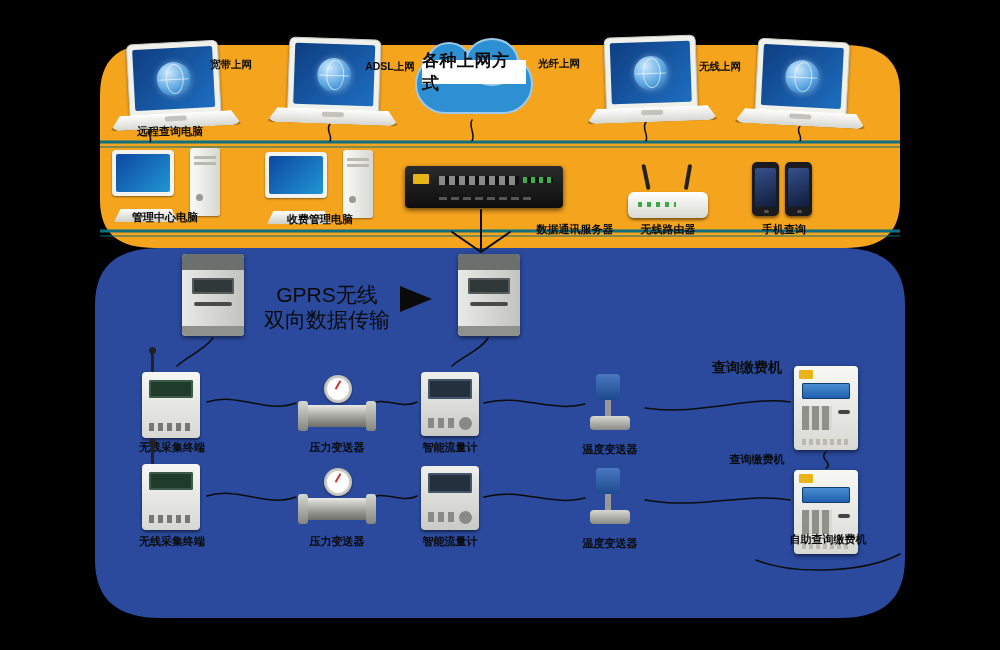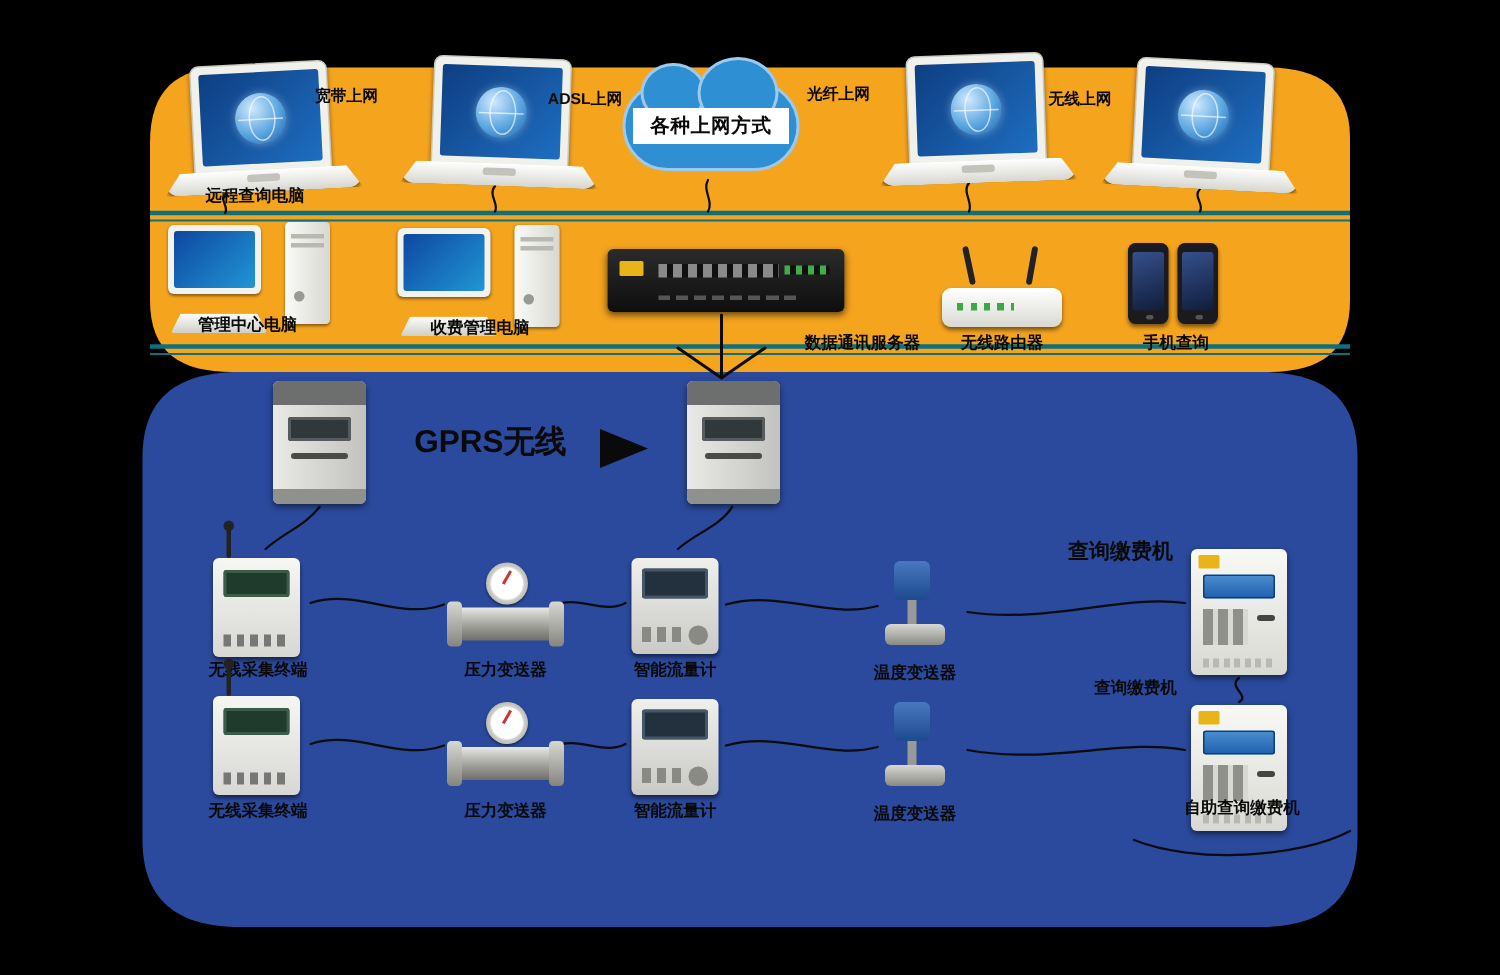--- a/index.html
+++ b/index.html
@@ -5,21 +5,21 @@
   *{margin:0;padding:0;box-sizing:border-box}
   html,body{background:#000}
   .canvas{position:relative;width:1000px;height:650px;background:#000;overflow:hidden;
           font-family:"Liberation Sans","DejaVu Sans",sans-serif}
   .abs{position:absolute}
   svg.bg{position:absolute;inset:0}
 
   
   .lbl{position:absolute;color:#0a0a0a;font-size:11px;font-weight:bold;text-align:center;line-height:1.3}
   .sm{font-size:10.5px}
-  .big-note{position:absolute;color:#0a0a0a;font-size:21px;font-weight:bold;line-height:1.2;text-align:center}
+  .big-note{position:absolute;color:#0a0a0a;font-size:21px;font-weight:normal;line-height:1.2;text-align:center}
   .right-title{font-size:14px}
 
   
   .laptop{width:132px;height:86px}
   .lap-screen{position:absolute;left:20px;right:20px;top:0;bottom:13px;background:#f1f1ec;
     border:1px solid #c9c9c2;border-radius:6px 6px 2px 2px;display:flex;align-items:center;justify-content:center;
     box-shadow:0 1px 3px rgba(0,0,0,.45)}
   .lap-screen::before{content:'';position:absolute;inset:5px;background:linear-gradient(135deg,#0e3e82,#1e6ec0);border-radius:2px}
   .globe{position:relative;display:block;width:34px;height:34px;border-radius:50%;
     background:radial-gradient(circle at 35% 30%,#cfe9ff,#5aa5e0 55%,#1c5ea8);box-shadow:0 0 6px rgba(255,255,255,.35)}
@@ -30,22 +30,22 @@
     border-radius:3px 3px 10px 10px;clip-path:polygon(8% 0,92% 0,100% 100%,0 100%);box-shadow:0 2px 3px rgba(0,0,0,.5)}
   .lap-base::after{content:'';position:absolute;left:42%;top:3px;width:16%;height:5px;background:#c3c3bc;border-radius:2px}
 
   
   .cloud{width:118px;height:80px}
   .cloud-body{position:absolute;inset:14px 0 6px 0;background:#2e8fd2;border:2px solid #9cc9ec;border-radius:40px}
   .cloud-body::before{content:'';position:absolute;left:10px;top:-14px;width:40px;height:36px;background:#2e8fd2;
     border:2px solid #9cc9ec;border-radius:50%}
   .cloud-body::after{content:'';position:absolute;right:12px;top:-18px;width:50px;height:44px;background:#2e8fd2;
     border:2px solid #9cc9ec;border-radius:50%}
-  .cloud-label{position:absolute;left:7px;right:7px;top:32px;height:24px;background:#fff;border-radius:0;
-    color:#0a0a0a;font-size:13px;font-weight:bold;display:flex;align-items:center;justify-content:center;z-index:2;letter-spacing:.5px}
+  .cloud-label{position:absolute;left:7px;right:7px;top:20px;height:24px;background:#fff;border-radius:0;
+    color:#0a0a0a;font-size:17px;font-weight:bold;display:flex;align-items:center;justify-content:center;z-index:2;letter-spacing:.5px}
 
   
   .desktop{width:108px;height:74px}
   .monitor{position:absolute;left:0;top:2px;width:62px;height:46px;background:#f2f2ee;border-radius:4px;padding:4px;
     box-shadow:0 1px 2px rgba(0,0,0,.45)}
   .mon-screen{width:100%;height:100%;background:linear-gradient(135deg,#0d47a1,#2196d3);border-radius:2px}
   .kbd{position:absolute;left:2px;bottom:0;width:64px;height:13px;background:linear-gradient(#fdfdfb,#cfcfc8);
     clip-path:polygon(10% 0,90% 0,100% 100%,0 100%);border-radius:2px}
   .tower{position:absolute;right:0;top:0;width:30px;height:68px;background:linear-gradient(90deg,#fafaf7,#d8d8d2);
     border-radius:3px;box-shadow:0 1px 2px rgba(0,0,0,.45)}
@@ -247,20 +247,21 @@
     <div class="k-slot"></div>
   </div>
   <div class="kiosk abs" style="left:458px;top:254px">
     <div class="k-head"></div>
     <div class="k-display"></div>
     <div class="k-slot"></div>
   </div>
 
   <div class="big-note" style="left:256px;top:282px;width:142px">
     <span>GPRS无线</span><br>
+    <span>双向数据传输</span>
   </div>
   <div class="arrow-right abs" style="left:400px;top:286px"></div>
 
   <div class="terminal abs" style="left:142px;top:372px">
     <div class="t-ant"></div>
     <div class="t-screen"></div>
     <div class="t-ports"></div>
   </div>
   <div class="sensor abs" style="left:300px;top:375px">
     <div class="gauge"></div>

